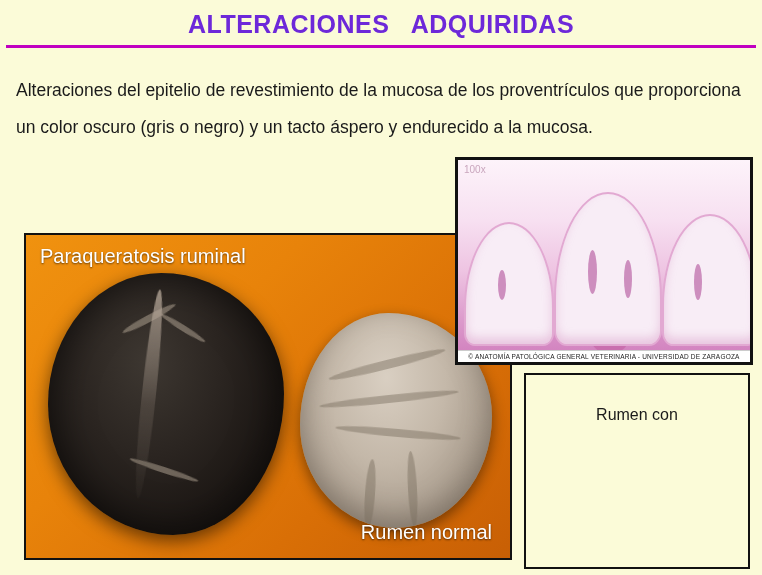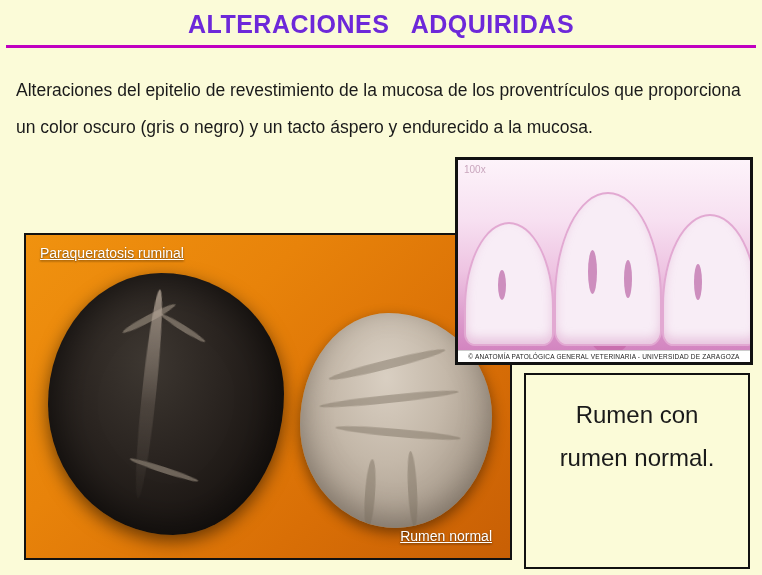--- a/index.html
+++ b/index.html
@@ -50,24 +50,23 @@
     top: 233px;
     width: 484px;
     height: 323px;
     border: 2px solid #111;
     background: linear-gradient(135deg, #f0920f 0%, #e8830a 35%, #d96f06 70%, #c85f05 100%);
     overflow: hidden;
   }
   .gross-photo .lbl {
     position: absolute;
     color: #fff;
-    font-size: 14px;
+    font-size: 20px;
     text-shadow: 0 1px 2px rgba(0,0,0,.6);
     z-index: 5;
-    text-decoration: underline;
   }
   .lbl-paraqueratosis { left: 14px; top: 10px; }
   .lbl-rumen-normal { right: 18px; bottom: 14px; }
 
   
   .rumen-dark {
     position: absolute;
     left: 22px;
     top: 38px;
     width: 236px;
@@ -188,21 +187,21 @@
     left: 524px;
     top: 373px;
     width: 226px;
     height: 196px;
     border: 2px solid #111;
     background: #fbfbd8;
     box-sizing: border-box;
     padding-top: 18px;
     text-align: center;
     color: #1a1a1a;
-    font-size: 24px;
+    font-size: 16px;
     line-height: 43px;
   }
 </style>
 </head>
 <body>
 
 <div class="slide-title">ALTERACIONES   ADQUIRIDAS</div>
 <div class="title-rule"></div>
 
 <div class="body-text">Alteraciones del epitelio de revestimiento de la mucosa de los proventrículos que proporciona un color oscuro (gris o negro) y un tacto áspero y endurecido a la mucosa.</div>
@@ -233,14 +232,13 @@
     <span class="rete" style="left:130px;top:90px;width:9px;height:44px;"></span>
     <span class="rete" style="left:166px;top:100px;width:8px;height:38px;"></span>
     <span class="rete" style="left:236px;top:104px;width:8px;height:36px;"></span>
   </div>
   <div class="histo-topleft">100x</div>
   <div class="histo-caption">© ANATOMÍA PATOLÓGICA GENERAL VETERINARIA - UNIVERSIDAD DE ZARAGOZA</div>
 </div>
 
 <div class="caption-box">
   <div>Rumen con</div>
-  <div>rumen normal.</div>
 </div>
 
 </body></html>

